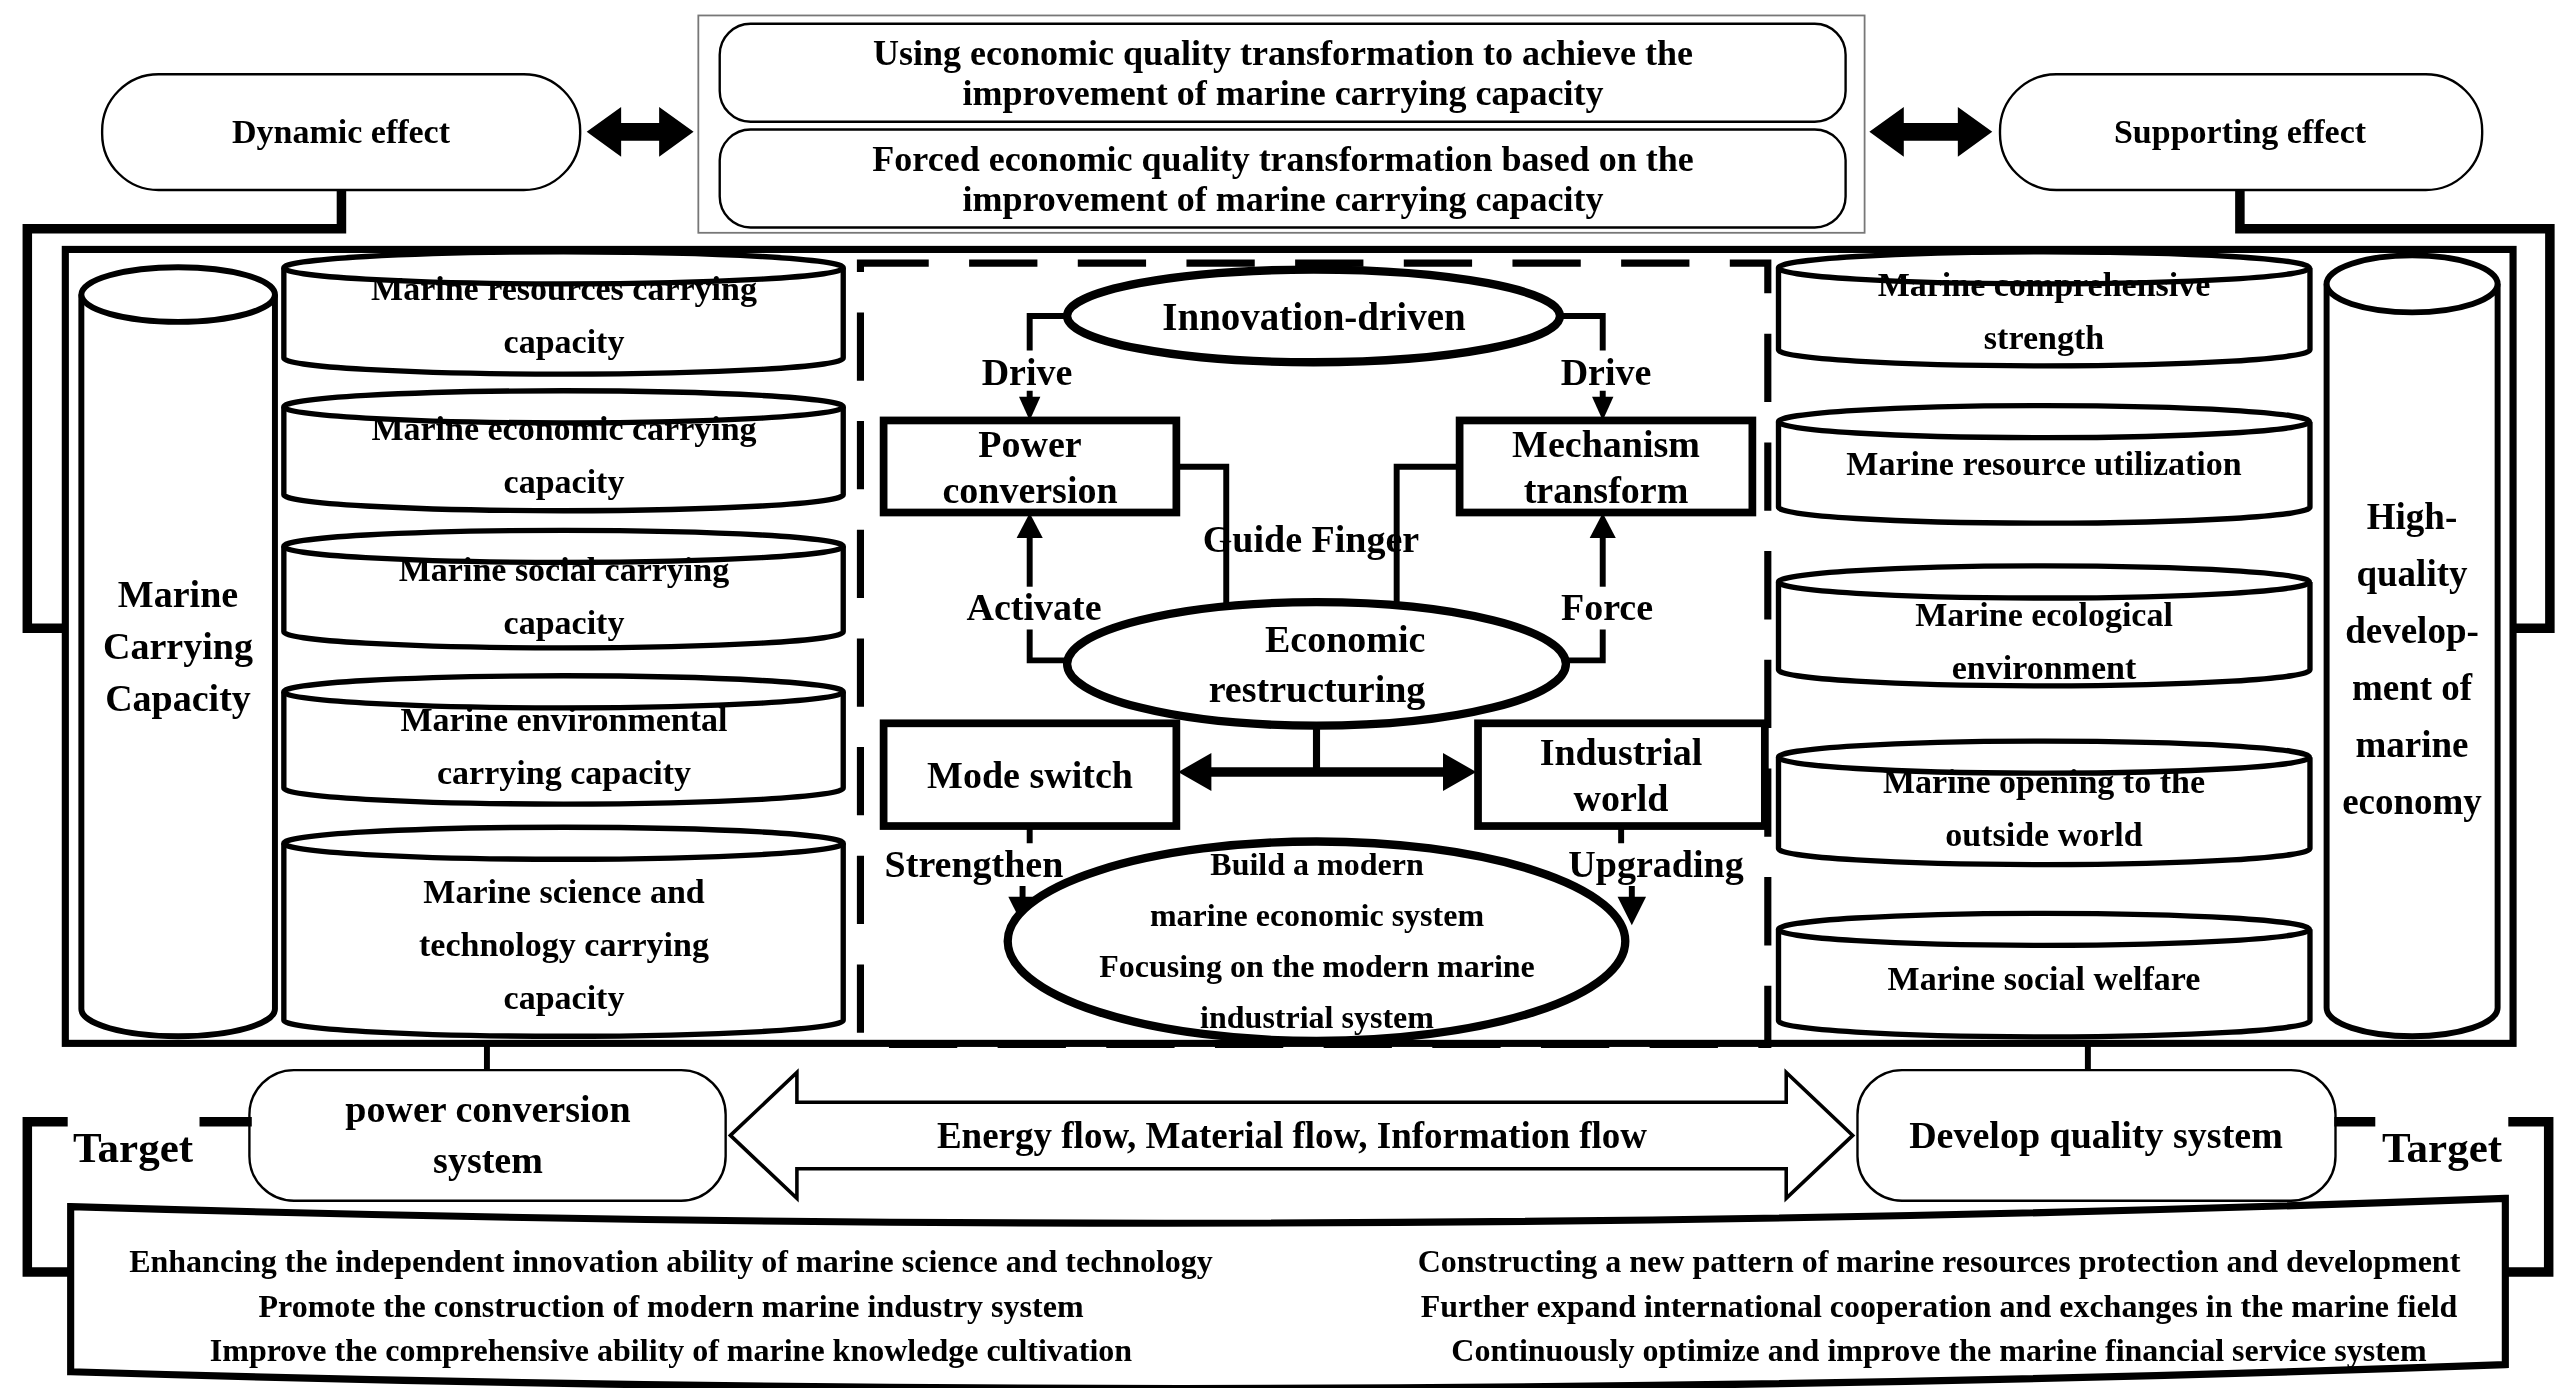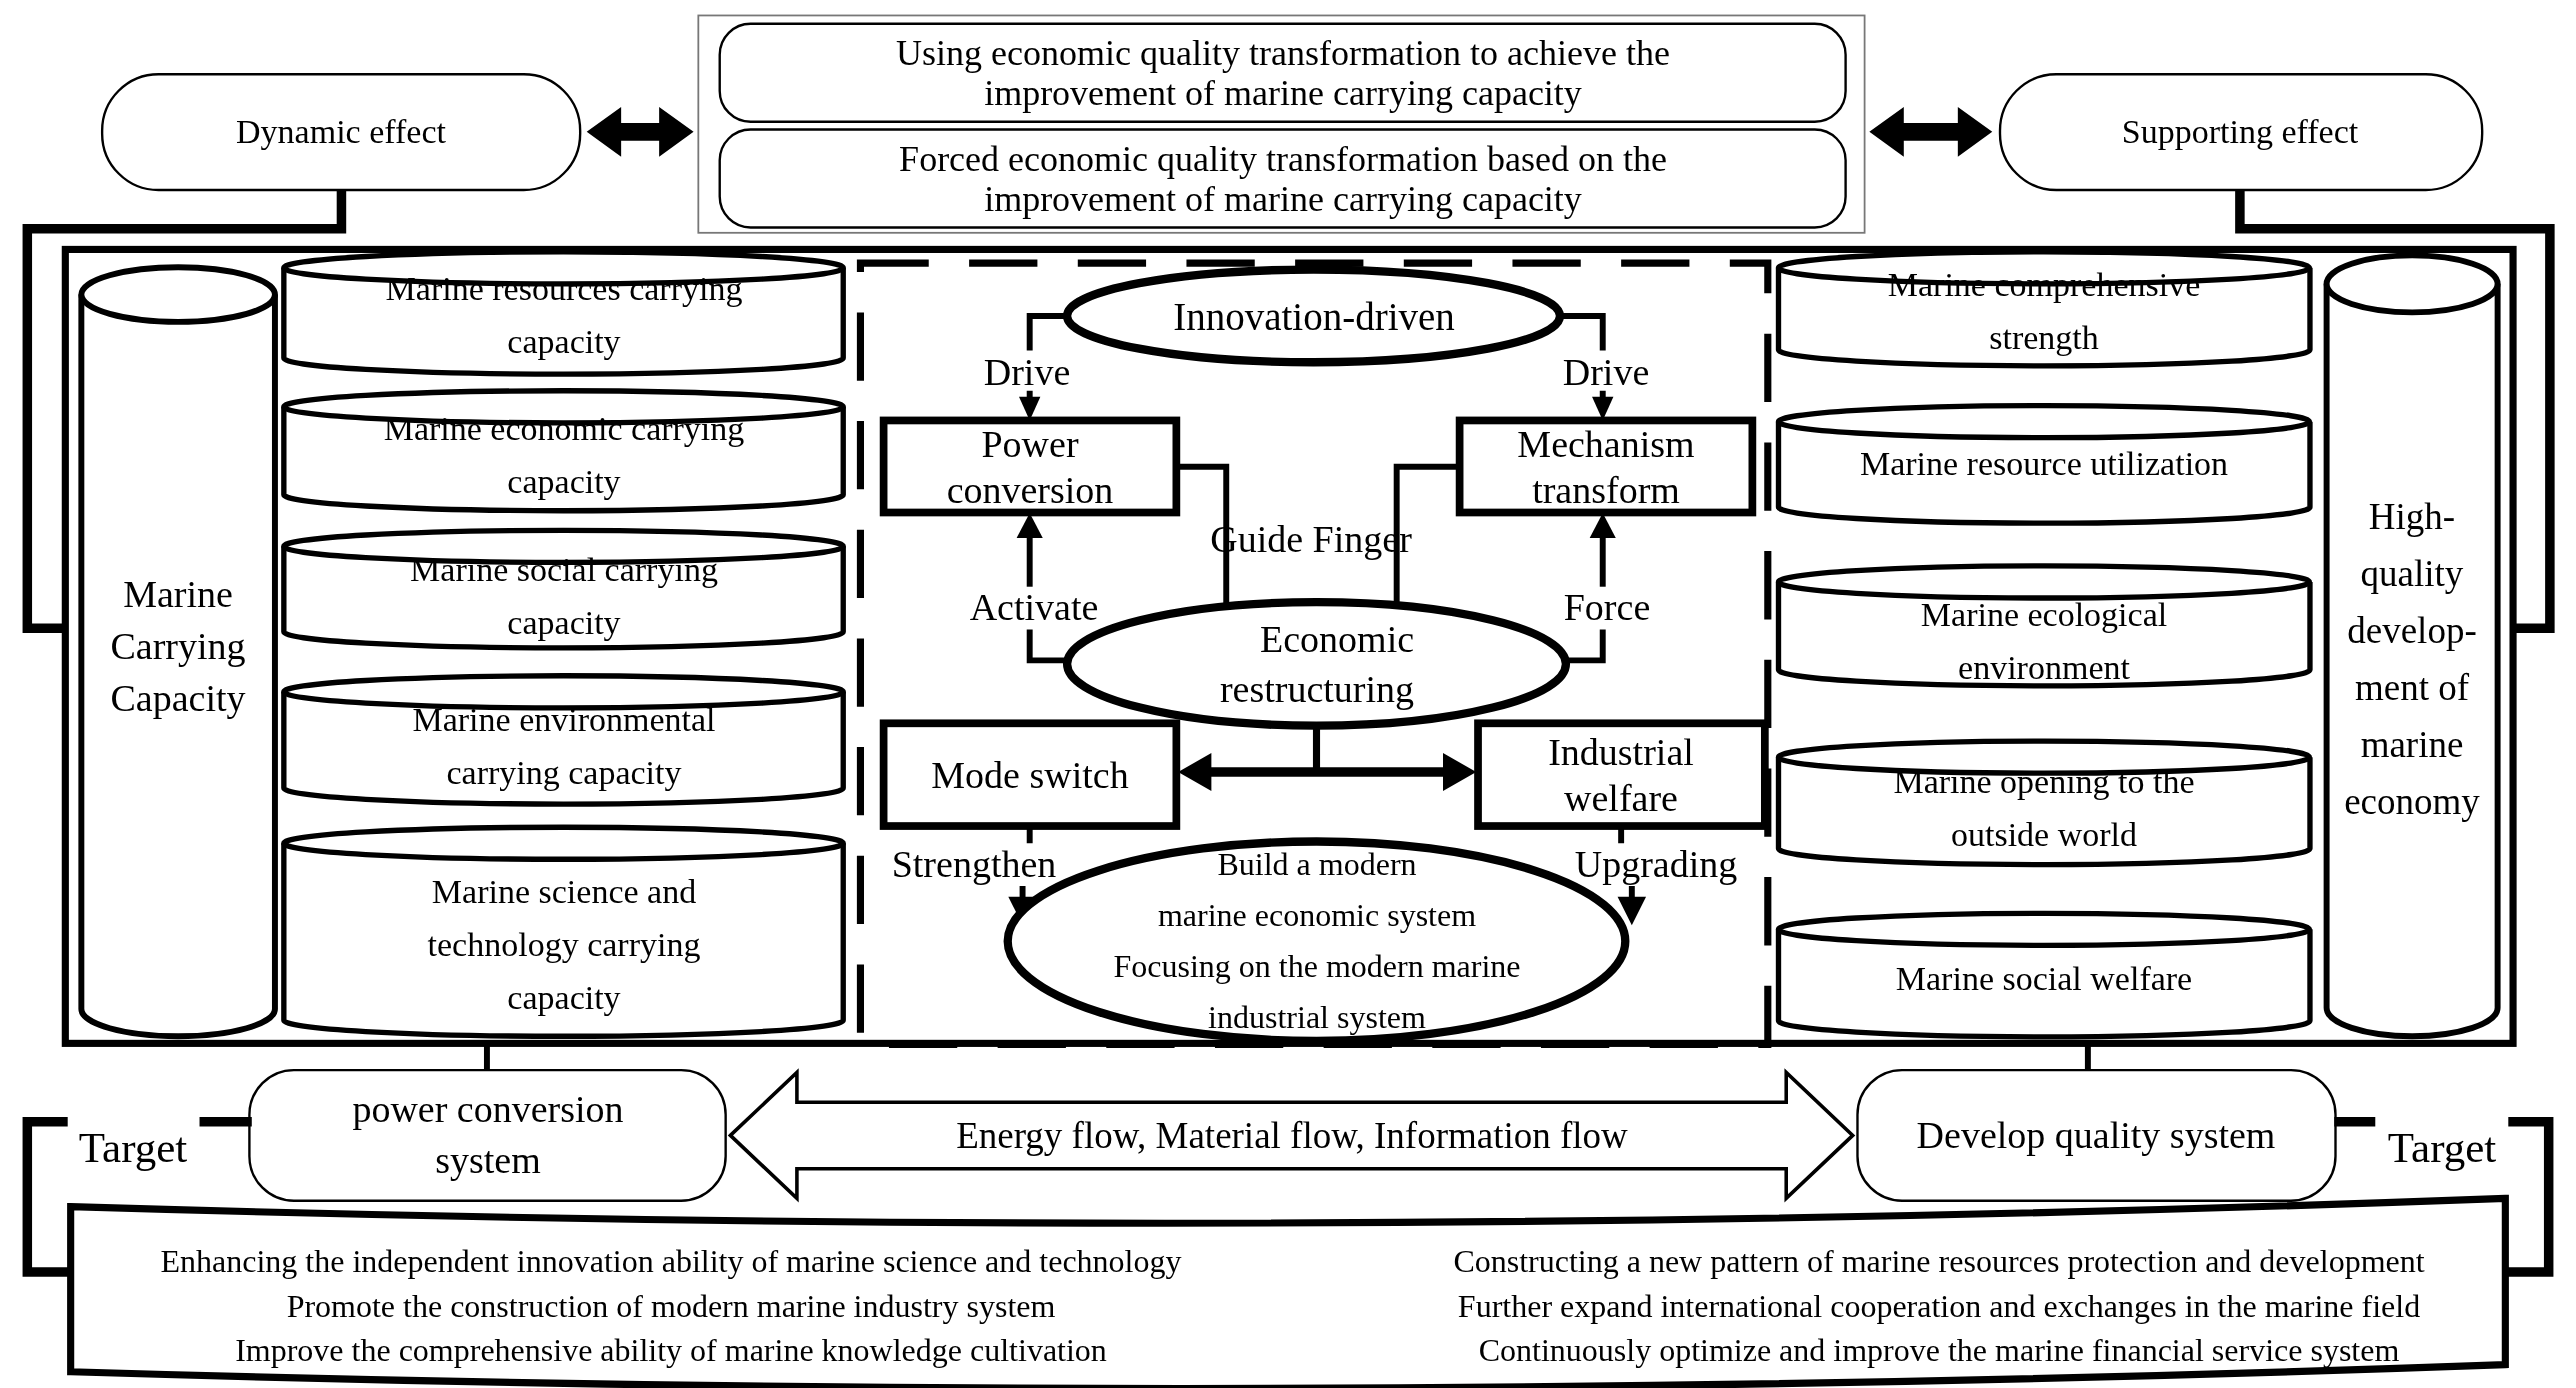--- a/index.html
+++ b/index.html
@@ -1,20 +1,20 @@
 <!DOCTYPE html>
 <html style="font-size:9.5px"><head>
 <meta charset="utf-8">
 <style>
   html,body{margin:0;padding:0;background:#fff;}
   #canvas{position:relative;width:2576px;height:1389px;background:#ffffff;overflow:hidden;
           font-family:"Liberation Serif","DejaVu Serif",serif;}
   svg.layer{position:absolute;left:0;top:0;}
   .t{position:absolute;transform:translate(-50%,-50%);text-align:center;white-space:nowrap;
-     font-weight:normal;color:#000;}
+     font-weight:bold;color:#000;}
   .fs54{font-size:32px;} .fs58{font-size:34px;} .fs60{font-size:36px;}
   .fs62{font-size:37px;} .fs64{font-size:38px;} .fs66{font-size:39px;}
   .fs72{font-size:43px;margin-top:25px;} .fs84{font-size:34px;}
   .lh68 div{line-height:40px;} .lh78 div{line-height:46px;} .lh84 div{line-height:50px;text-align:right;}
   .lh86 div{line-height:51px;} .lh88 div{line-height:52px;} .lh90 div{line-height:53px;}
   .lh96 div{line-height:57px;}
 </style>
 </head>
 <body>
 
@@ -201,21 +201,21 @@
 <div class="t fs64" style="left:1311px;top:539px">Guide Finger</div>
 <div class="t fs64" style="left:1034px;top:607px">Activate</div>
 <div class="t fs64" style="left:1607px;top:607px">Force</div>
 <div class="t fs64 lh84" style="left:1317px;top:664px">
   <div>Economic</div>
       <div>restructuring</div>
 </div>
 <div class="t fs64" style="left:1030px;top:775px">Mode switch</div>
 <div class="t fs64 lh78" style="left:1621px;top:775px">
   <div>Industrial</div>
-      <div>welfare</div>
+      <div>world</div>
 </div>
 <div class="t fs64" style="left:974px;top:864px">Strengthen</div>
 <div class="t fs64" style="left:1656px;top:864px">Upgrading</div>
 <div class="t fs54 lh86" style="left:1317px;top:941px">
   <div>Build a modern</div>
   <div>marine economic system</div>
   <div>Focusing on the modern marine</div>
   <div>industrial system</div>
 </div>
 

